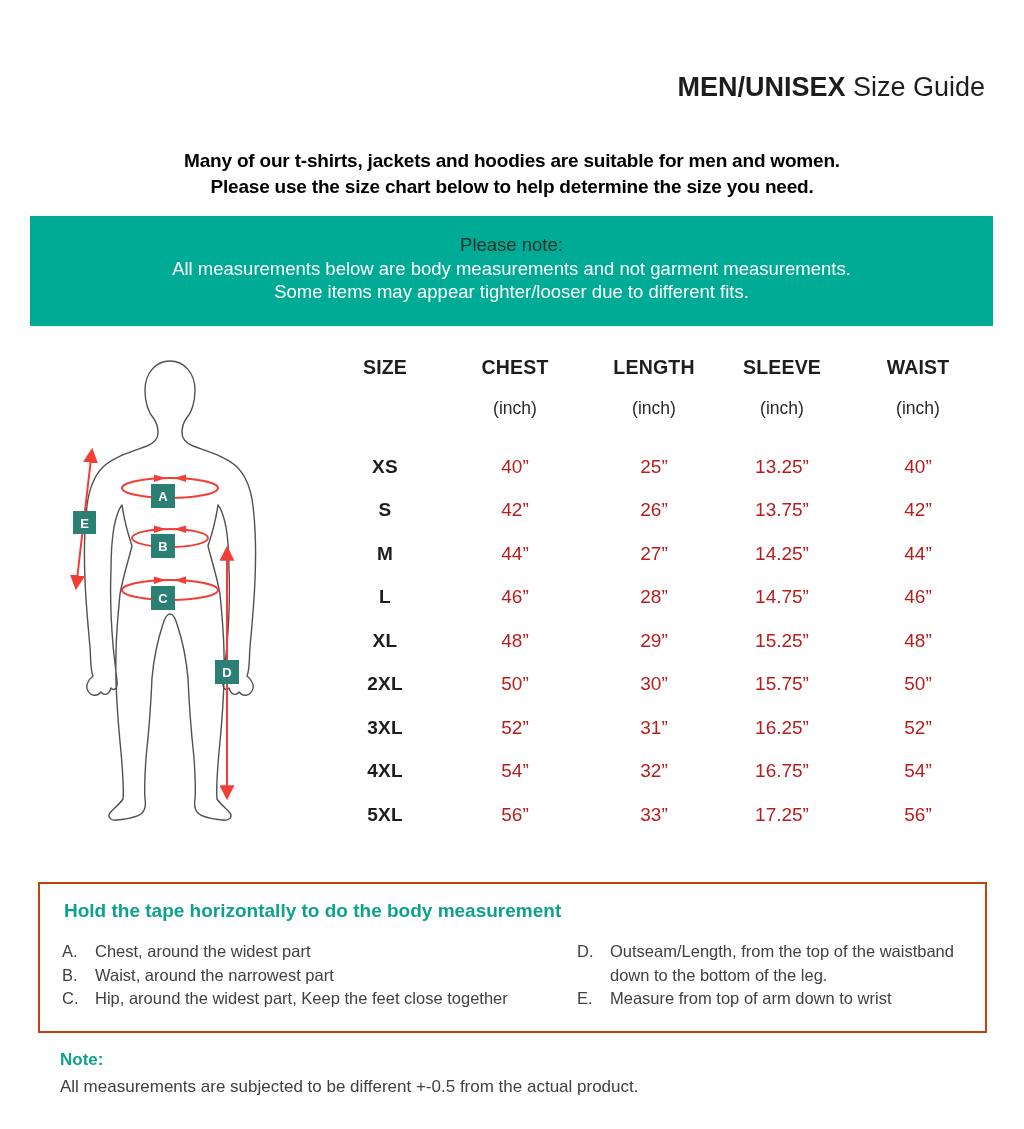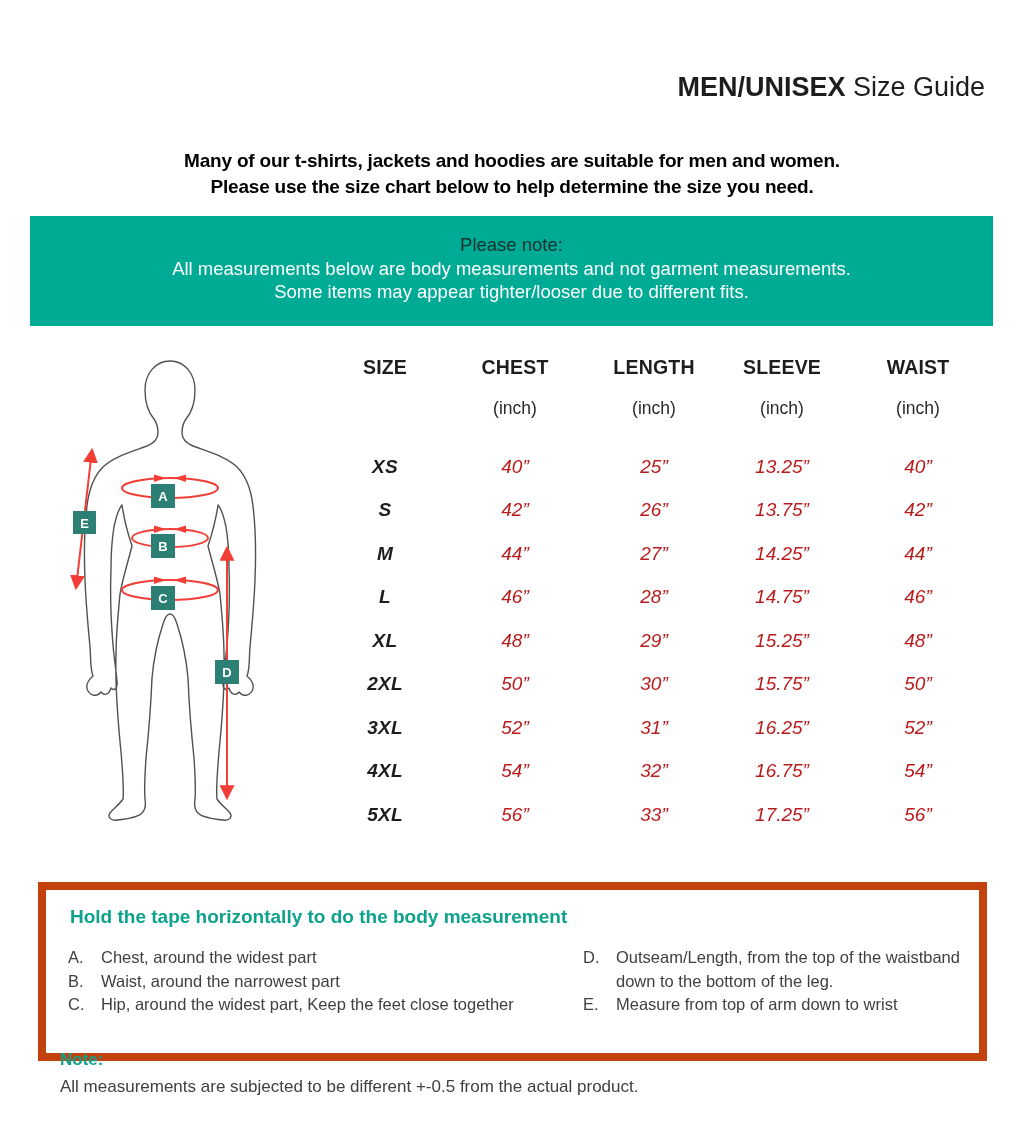--- a/index.html
+++ b/index.html
@@ -29,27 +29,27 @@
   
   .diagram { position: absolute; left: 55px; top: 358px; }
 
   
   .size-table { position: absolute; left: 330px; top: 356px; width: 660px; }
   .thead { display: grid; grid-template-columns: 110px 150px 128px 128px 144px; }
   .th { text-align: center; }
   .th .lbl { font-weight: 700; font-size: 19.5px; color: #1d1d1f; letter-spacing: 0.2px; }
   .th .unit { font-size: 17.5px; color: #2a2a2c; margin-top: 19px; min-height: 21px; }
   .tbody { margin-top: 26px; }
-  .trow { display: grid; grid-template-columns: 110px 150px 128px 128px 144px; height: 43.5px; align-items: center; font-style: italic; }
+  .trow { display: grid; grid-template-columns: 110px 150px 128px 128px 144px; height: 43.5px; align-items: center; }
   .td { text-align: center; font-size: 19px; color: #b91c1c; }
   .td.size { font-weight: 700; color: #1d1d1f; letter-spacing: 0.3px; }
 
   
-  .instructions { position: absolute; left: 38px; top: 882px; width: 949px; height: 179px;
-                  border: 8px solid #c2410c; background: #fff; }
+  .instructions { position: absolute; left: 38px; top: 882px; width: 949px; height: 151px;
+                  border: 2px solid #c2410c; background: #fff; }
   .ins-title { position: absolute; left: 24px; top: 16px; color: #0ea28c; font-weight: 700; font-size: 19px; }
   .ins-col { position: absolute; top: 56px; font-size: 16.5px; line-height: 23.5px; color: #3f4043; }
   .ins-col.left  { left: 22px;  width: 480px; }
   .ins-col.right { left: 537px; width: 392px; }
   .ins-item { display: flex; }
   .ins-letter { width: 33px; flex: 0 0 33px; }
   .ins-text { flex: 1; }
 
   
   .note { position: absolute; left: 60px; top: 1046px; font-size: 17px; line-height: 27px; }

